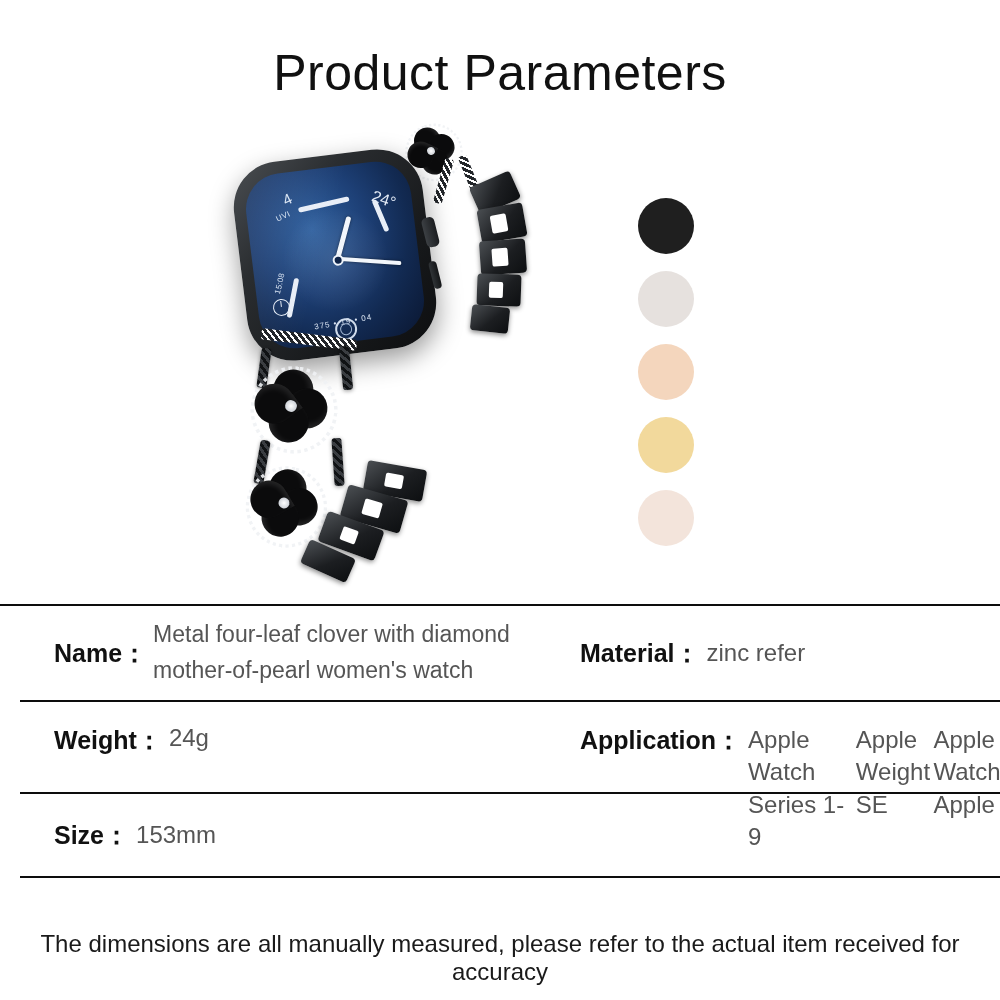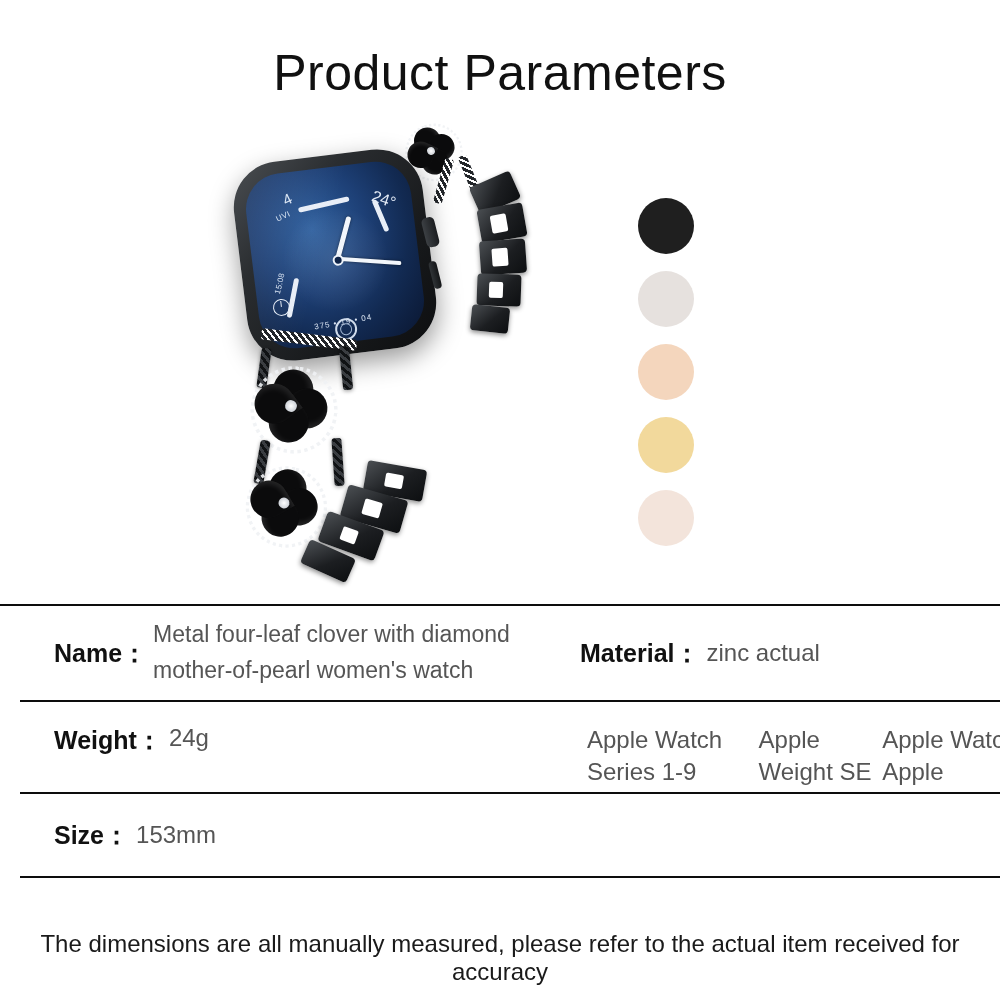--- a/index.html
+++ b/index.html
@@ -505,30 +505,31 @@
   <div class="spec-row row-name">
     <div class="spec-cell left">
       <span class="spec-label">Name：</span>
       <div class="name-lines">
         <div>Metal four-leaf clover with diamond</div>
         <div>mother-of-pearl women's watch</div>
       </div>
     </div>
     <div class="spec-cell right">
       <span class="spec-label">Material：</span>
-      <span class="spec-value">zinc actual</span>
+      <span class="spec-value">zinc refer</span>
     </div>
   </div>
 
   <div class="spec-row row-weight">
     <div class="spec-cell left top-align">
       <span class="spec-label">Weight：</span>
       <span class="spec-value">24g</span>
     </div>
     <div class="spec-cell right top-align">
+      <span class="spec-label">Application：</span>
       <div class="spec-value-lines">
         <div>Apple Watch Series 1-9</div>
         <div>Apple Weight SE</div>
         <div>Apple Watch Apple</div>
       </div>
     </div>
   </div>
 
   <div class="spec-row row-size">
     <div class="spec-cell left">

